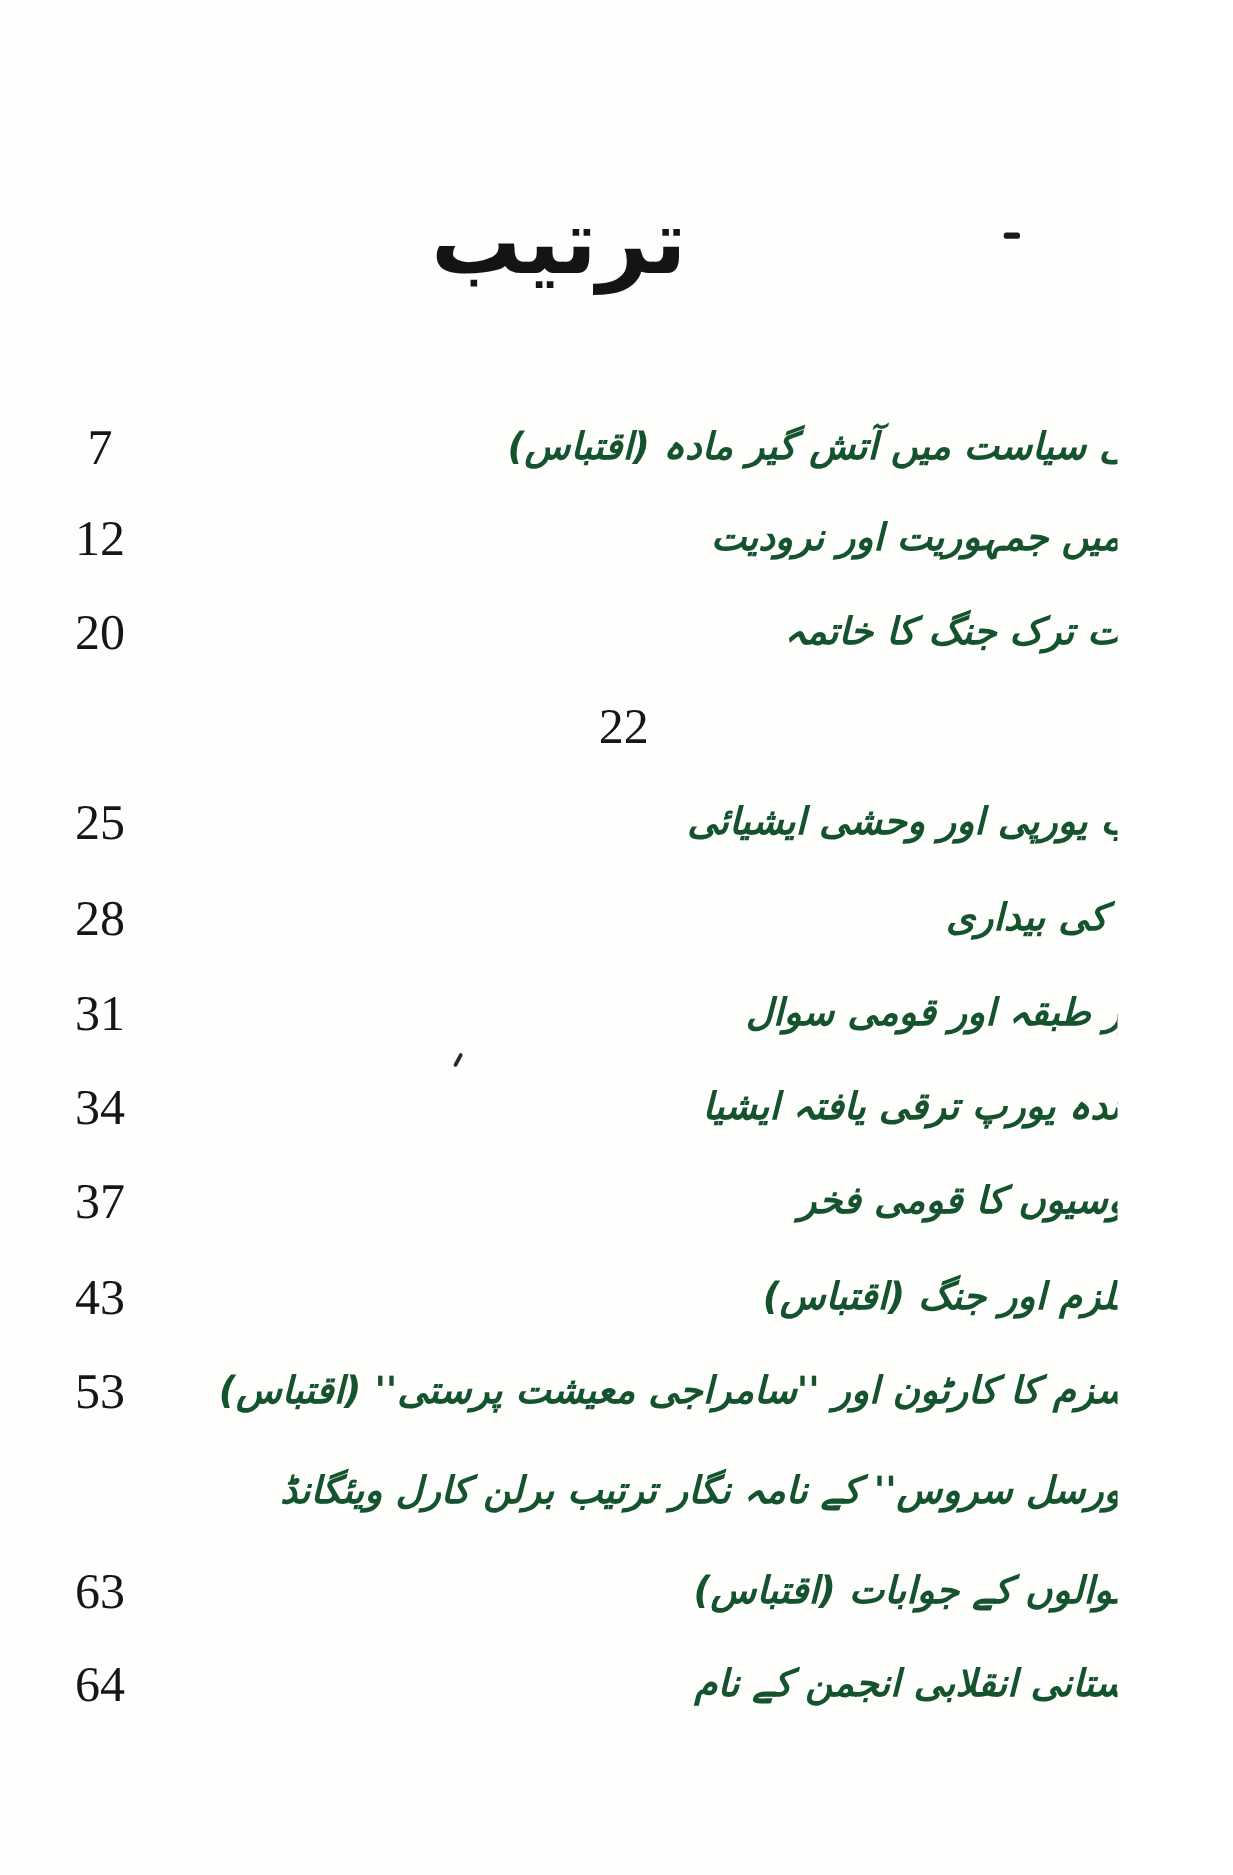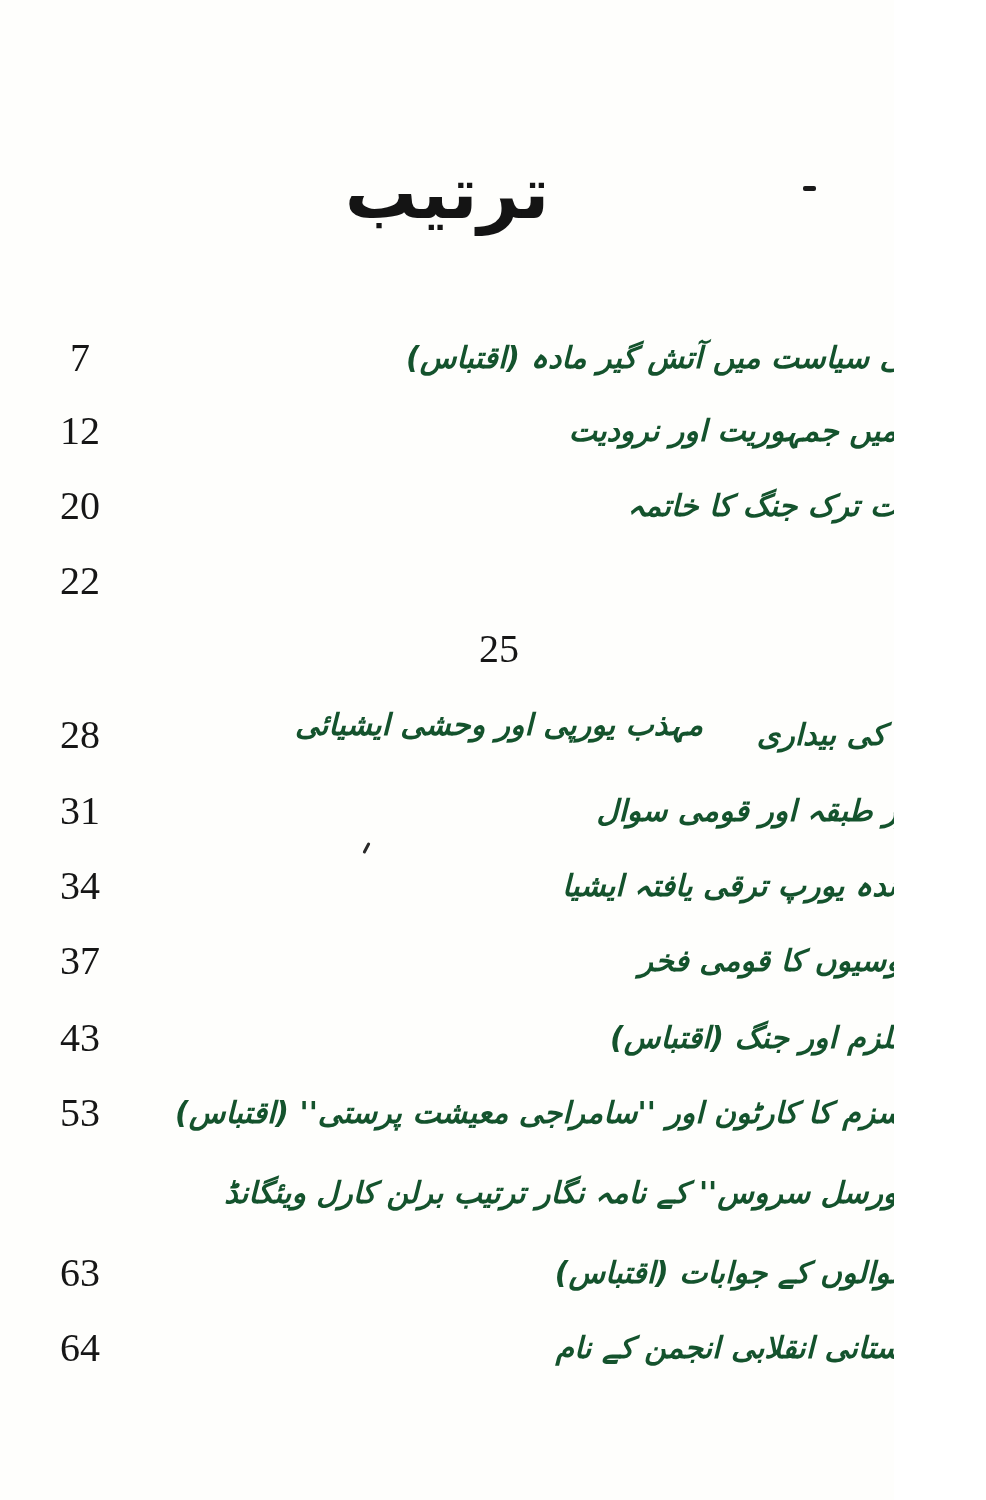--- a/index.html
+++ b/index.html
@@ -55,22 +55,22 @@
     font-weight: bold;
     color: #14532d;
     white-space: nowrap;
     line-height: 1.3;
     font-style: italic;
   }
   
   .r0  { top: 325px; }
   .r1  { top: 398px; }
   .r2  { top: 473px; }
-  .r3  { top: 548px; }
-  .r4  { top: 625px; flex-direction: column; }
+  .r3  { top: 548px; justify-content: center; }
+  .r4  { top: 625px; }
   .r5  { top: 702px; }
   .r6  { top: 778px; }
   .r7  { top: 853px; }
   .r8  { top: 928px; }
   .r9  { top: 1005px; gap: 28px; }
   .r10 { top: 1080px; }
   .r11 { top: 1160px; }
   .r12 { top: 1240px; }
   .r13 { top: 1315px; }
   .stray-dash {

